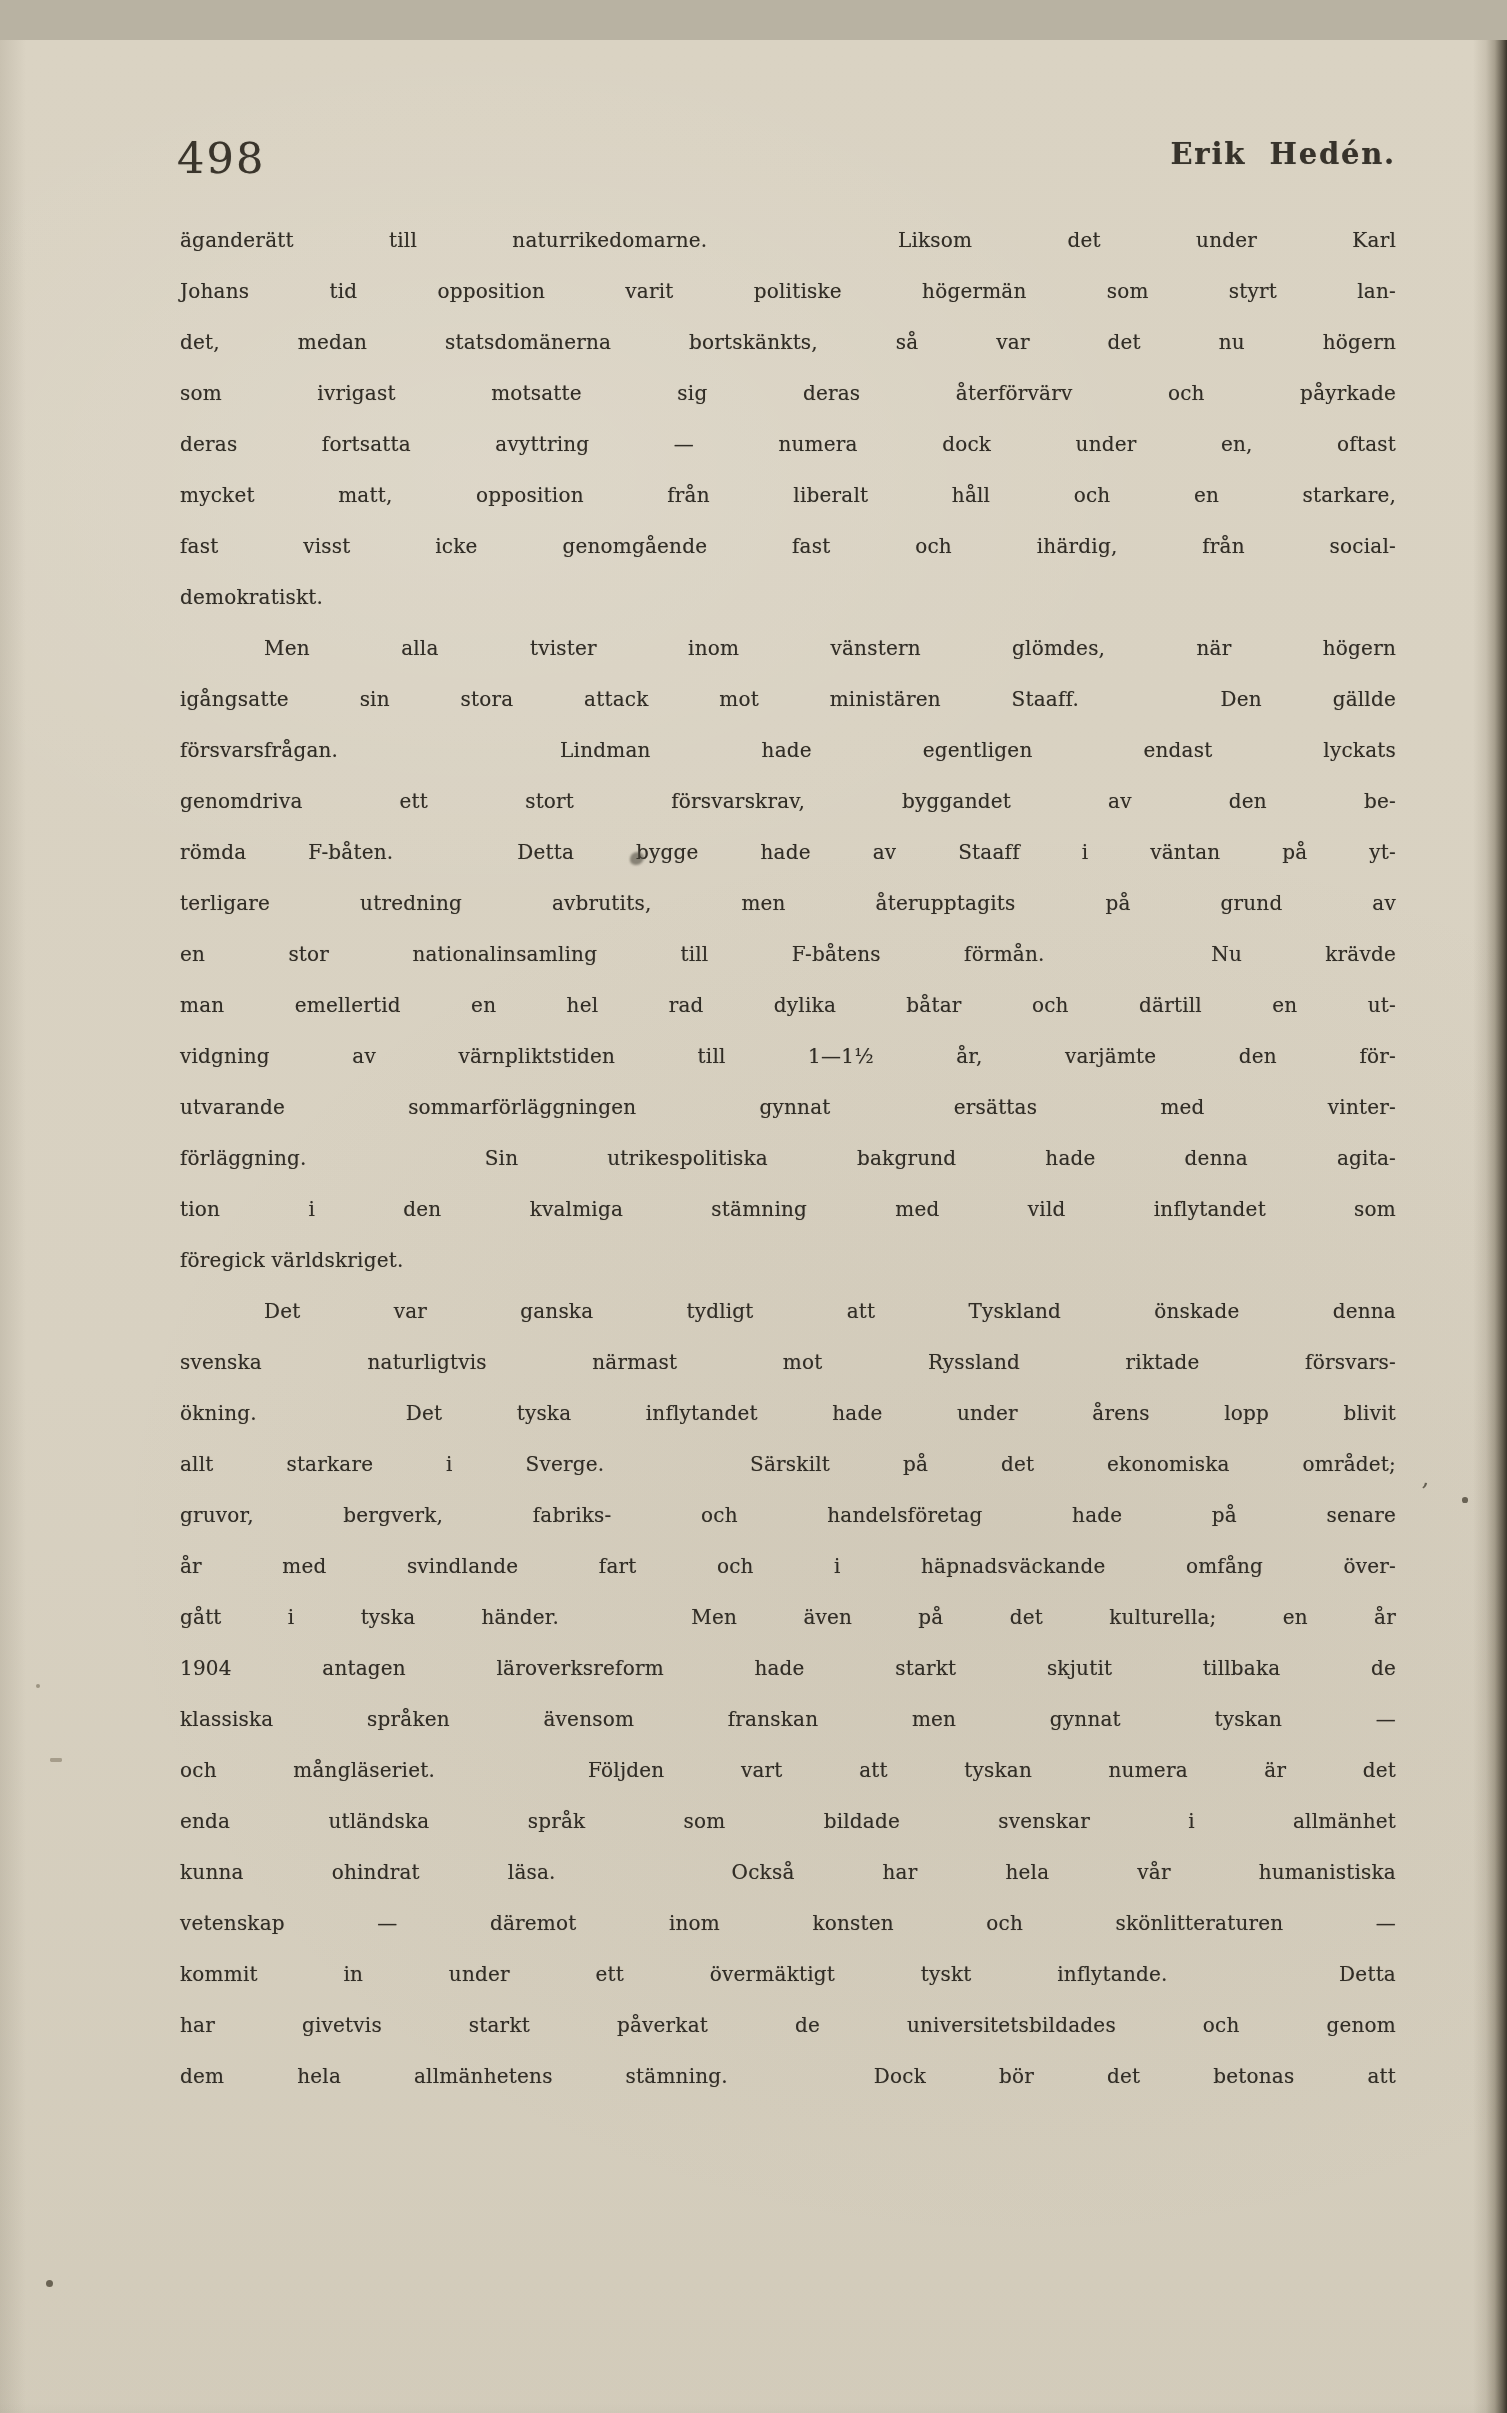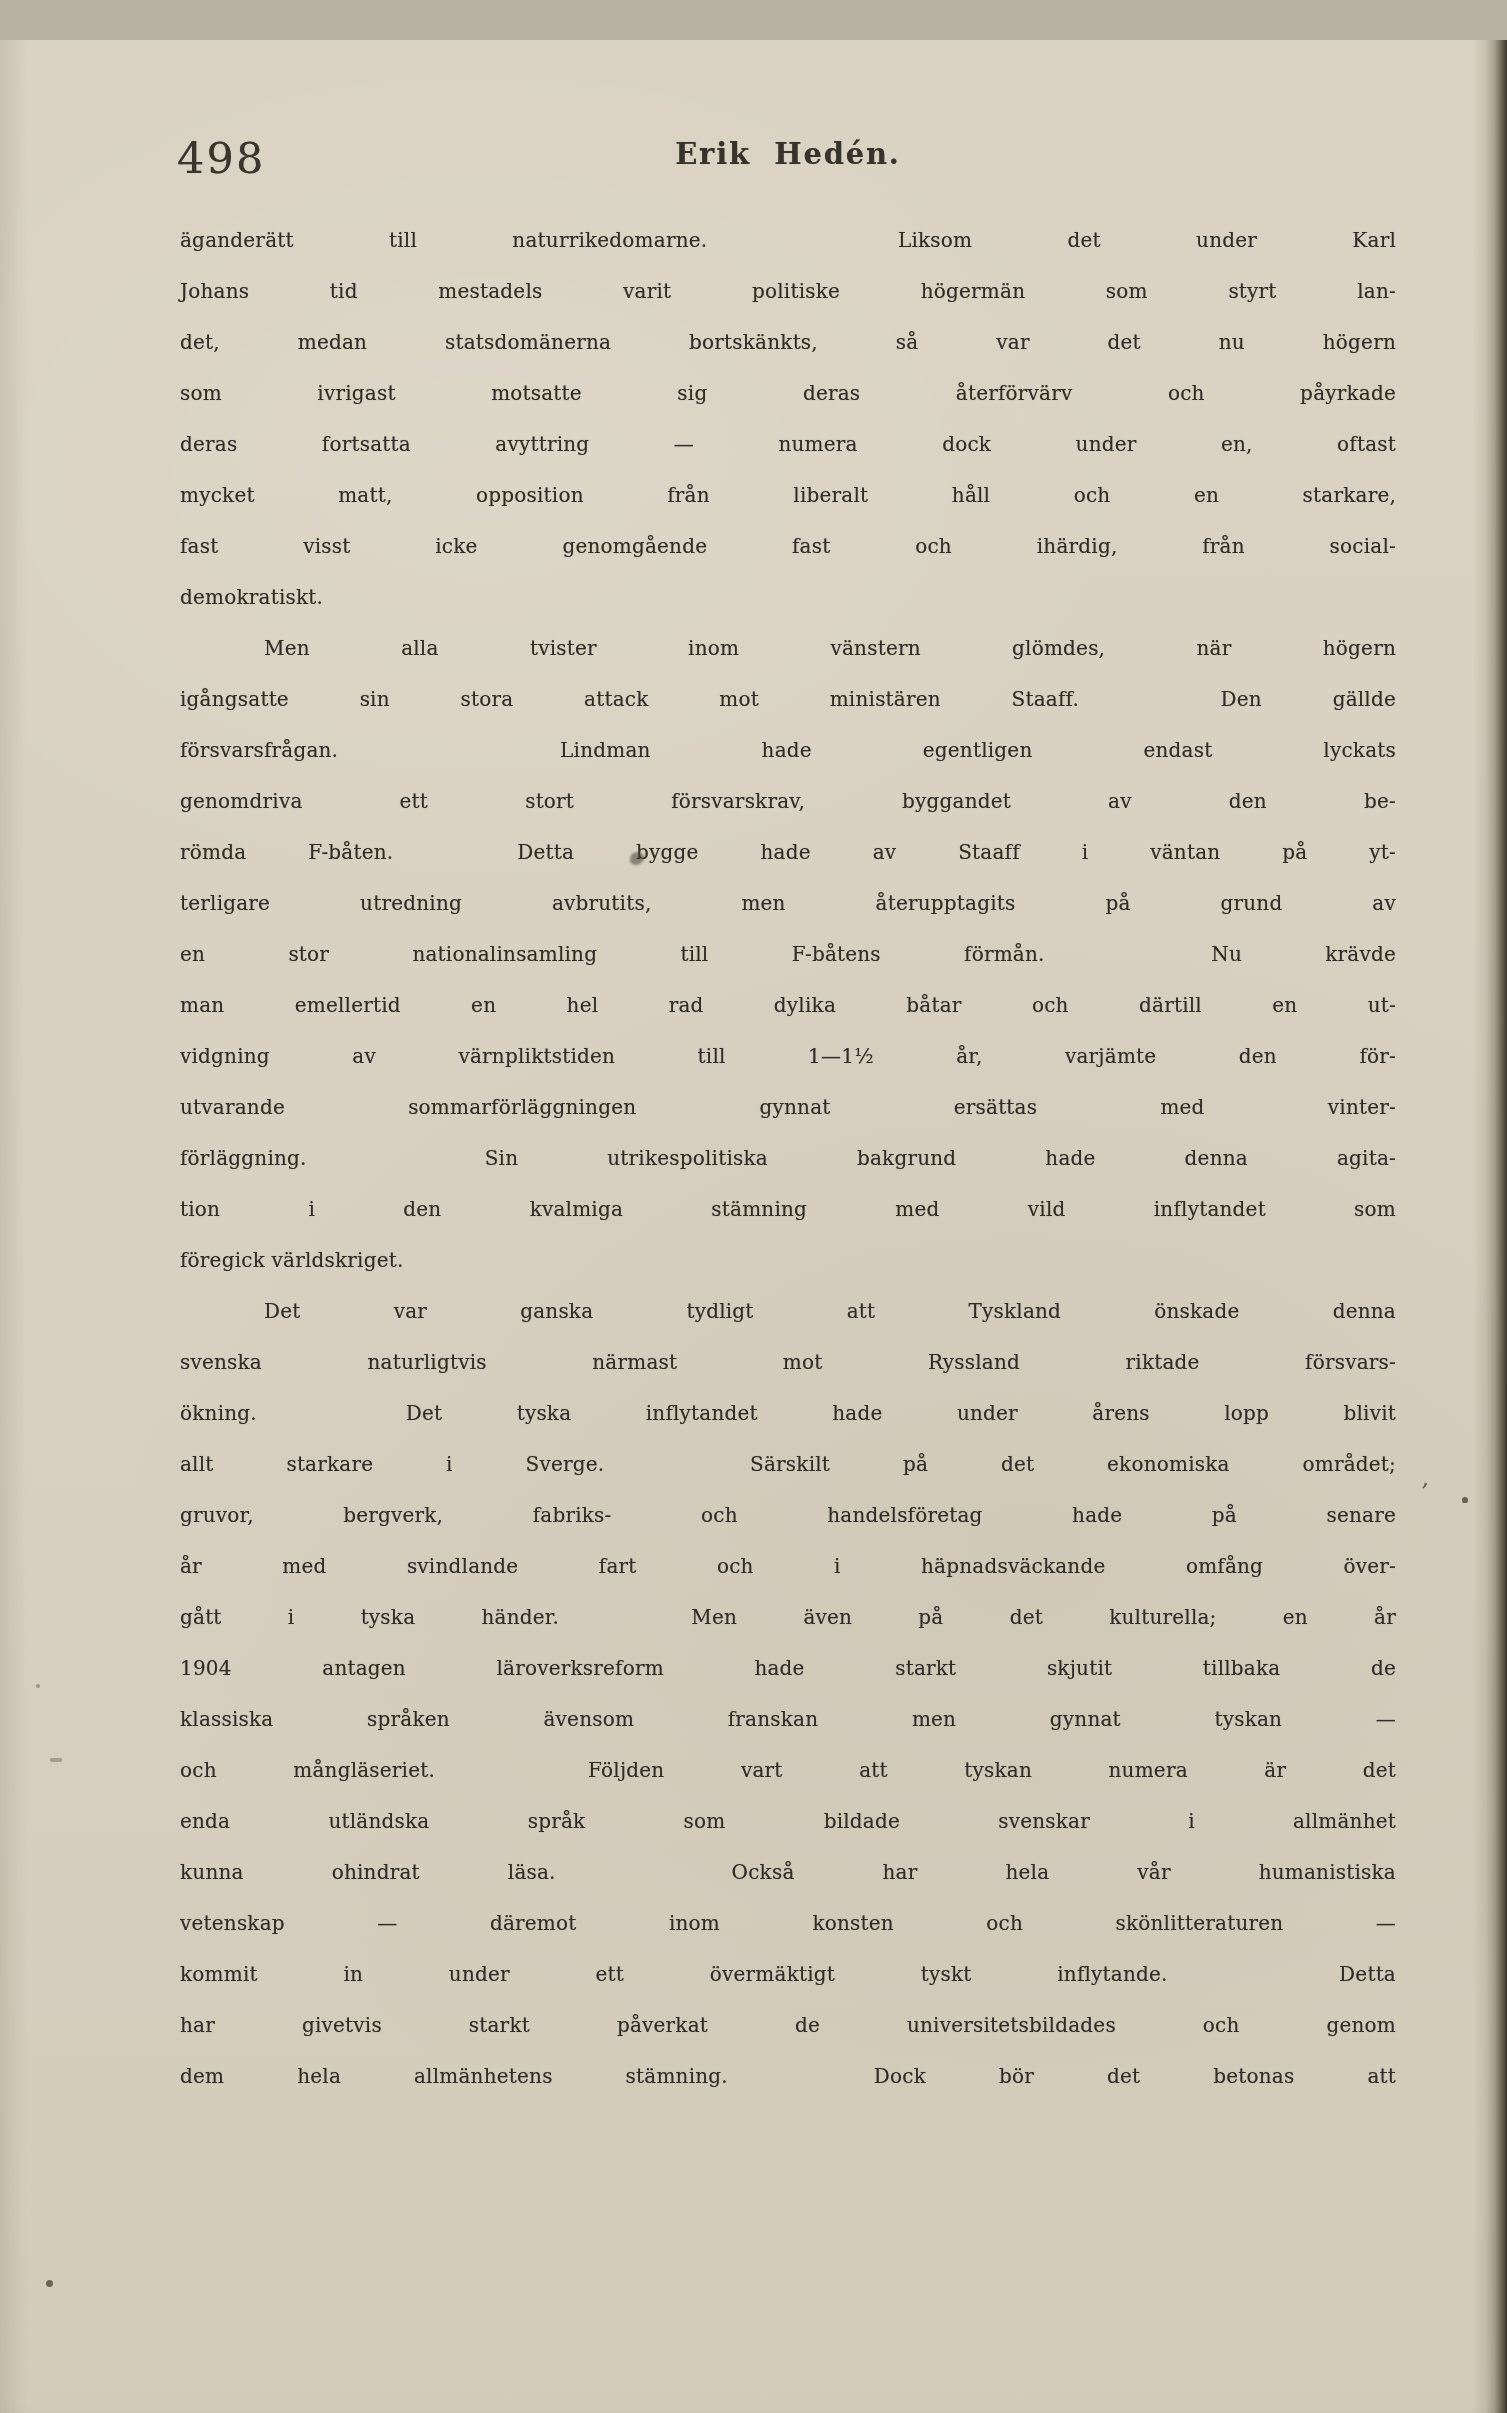--- a/index.html
+++ b/index.html
@@ -49,21 +49,21 @@
     line-height: 1;
     letter-spacing: 2.1px;
     color: #3a352c;
     text-shadow: 0 0 0.7px rgba(58,53,44,0.5);
   }
   .running-head {
     position: absolute;
     left: 180px;
     top: 100px;
     width: 1216px;
-    text-align: center;
+    text-align: right;
     font-size: 29px;
     font-weight: 700;
     line-height: 1;
     letter-spacing: 1.8px;
     word-spacing: 11.4px;
     color: #37332b;
     text-shadow: 0 0 0.7px rgba(55,51,43,0.45);
   }
   .body-text {
     position: absolute;
@@ -114,21 +114,21 @@
 <div class="page">
 
   <div class="left-edge artifact"></div>
 
   <span class="page-num">498</span>
 
   <span class="running-head">Erik Hedén.</span>
 
   <div class="body-text">
       <div class="line just">äganderätt till naturrikedomarne.&nbsp; Liksom det under Karl</div>
-      <div class="line just">Johans tid mestadels varit politiske högermän som styrt lan-</div>
+      <div class="line just">Johans tid opposition varit politiske högermän som styrt lan-</div>
       <div class="line just">det, medan statsdomänerna bortskänkts, så var det nu högern</div>
       <div class="line just">som ivrigast motsatte sig deras återförvärv och påyrkade</div>
       <div class="line just">deras fortsatta avyttring — numera dock under en, oftast</div>
       <div class="line just">mycket matt, opposition från liberalt håll och en starkare,</div>
       <div class="line just">fast visst icke genomgående fast och ihärdig, från social-</div>
       <div class="line">demokratiskt.</div>
       <div class="line just indent">Men alla tvister inom vänstern glömdes, när högern</div>
       <div class="line just">igångsatte sin stora attack mot ministären Staaff.&nbsp; Den gällde</div>
       <div class="line just">försvarsfrågan.&nbsp; Lindman hade egentligen endast lyckats</div>
       <div class="line just">genomdriva ett stort försvarskrav, byggandet av den be-</div>

